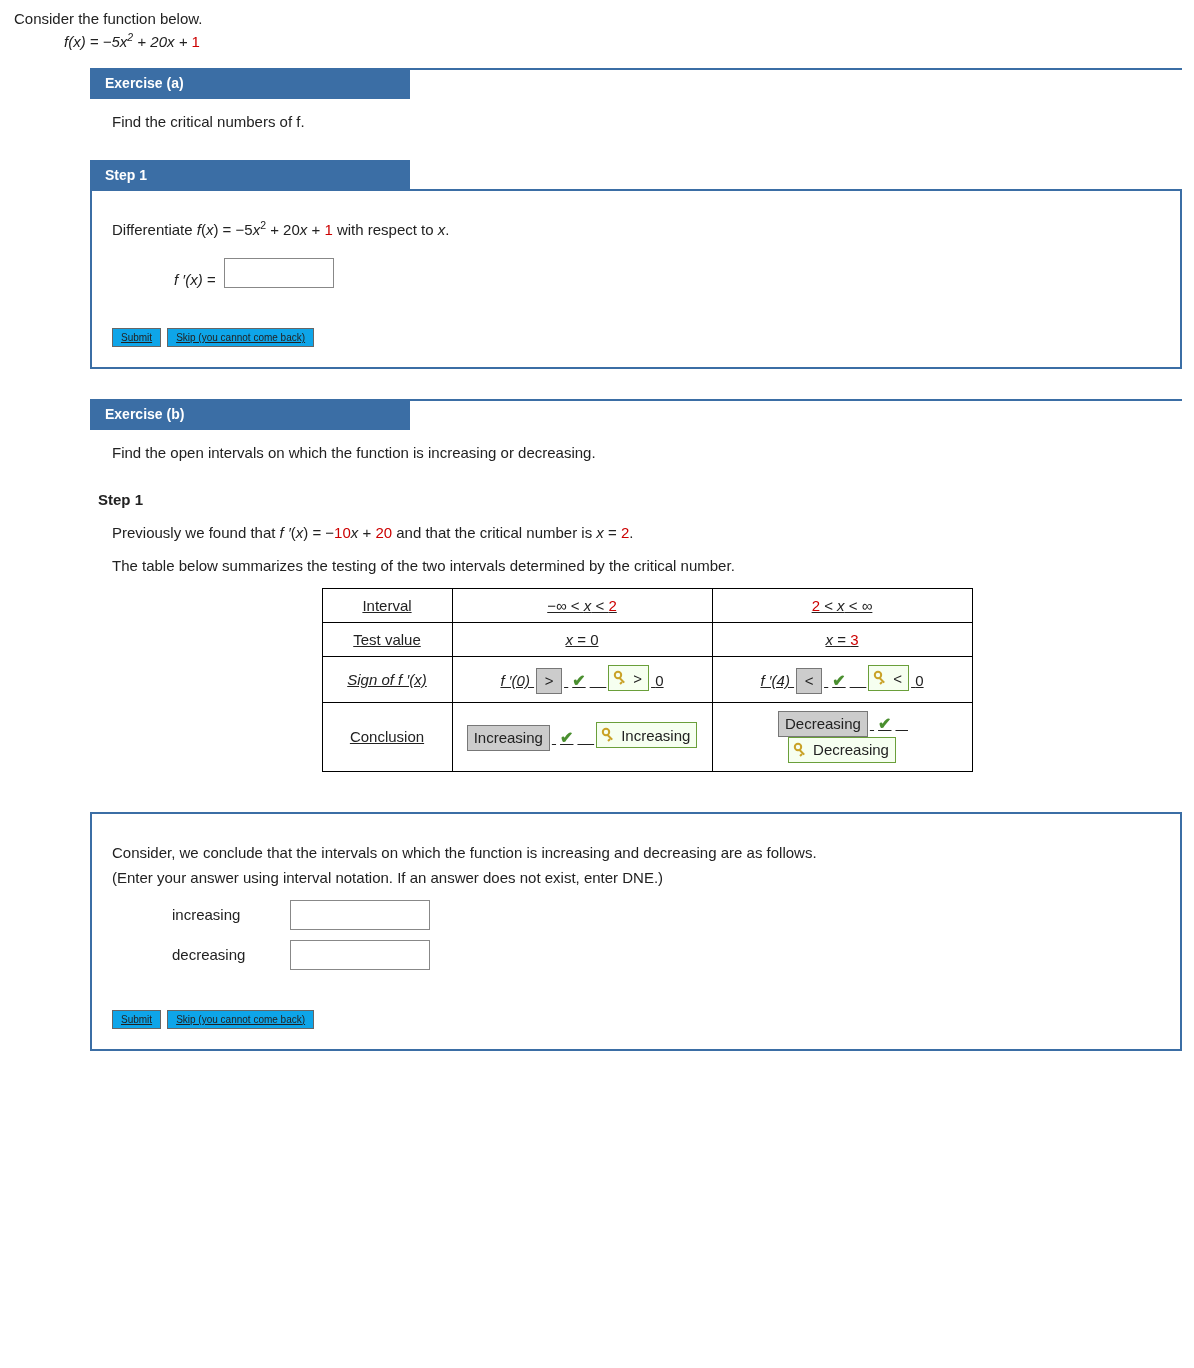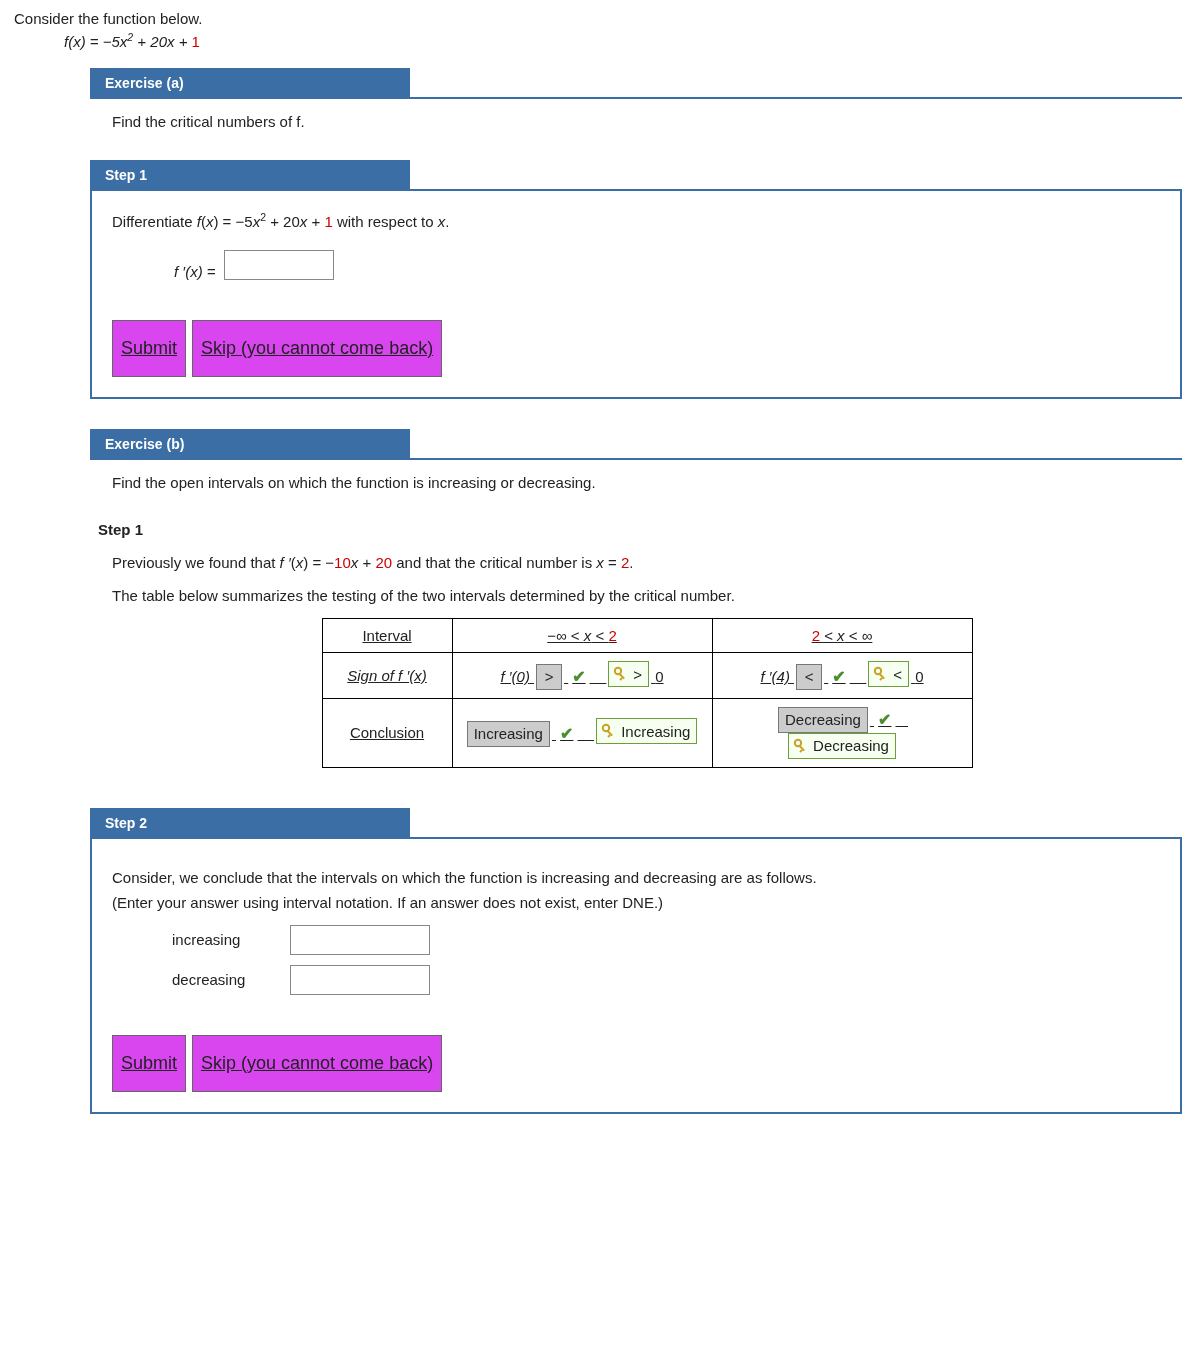--- a/index.html
+++ b/index.html
@@ -10,21 +10,21 @@
     margin: 0;
     padding: 4px 12px 40px 12px;
     background: #fff;
     width: 1194px;
   }
   .intro { margin: 6px 0 4px 2px; }
   .eqline { margin: 2px 0 18px 52px; font-style: italic; }
   .num-red { color: #cc0000; font-style: normal; }
   .italic-var { font-style: italic; }
 
-  .section-header-row { display: flex; align-items: flex-end; margin: 8px 0 0 78px; }
+  .section-header-row { display: flex; align-items: flex-start; margin: 8px 0 0 78px; }
   .section-header {
     background: #3b6ea5;
     color: #fff;
     font-weight: bold;
     padding: 6px 14px 7px 14px;
     width: 320px;
     font-size: 14px;
     border: 1px solid #3b6ea5;
   }
   .section-header-rest {
@@ -45,38 +45,38 @@
   }
   .step-header-rest { flex: 1; border-bottom: 2px solid #3b6ea5; }
   .step-box {
     border: 2px solid #3b6ea5;
     border-top: none;
     margin: 0 0 30px 78px;
     padding: 16px 20px 20px 20px;
   }
   .plain-step-title { font-weight: bold; margin: 0 0 14px 86px; font-size:15px; }
 
-  .diff-line { margin: 4px 0 20px 0; }
+  .diff-line { margin: 12px 0 20px 0; }
   .fprime-line { display:flex; align-items:flex-end; margin: 10px 0 40px 62px; }
   .fprime-label { font-style: italic; margin-right: 8px; }
   .text-input {
     border: 1px solid #888;
     height: 30px;
     width: 110px;
     font-size: 14px;
     padding: 2px 4px;
   }
   .wide-input { width: 140px; }
 
   .btnrow { display:flex; gap:6px; }
   .btn {
     border: 1px solid #666;
-    background: #d946ef;
-    padding: 17px 8px;
-    font-size: 18px;
+    background: #0ea5e9;
+    padding: 3px 8px;
+    font-size: 10px;
     text-decoration: underline;
     cursor: pointer;
     display:inline-block;
   }
   .btn-skip { }
 
   .para { margin: 12px 0 12px 100px; line-height: 1.4; }
   .para-in { margin: 12px 0 12px 0; line-height: 1.4; }
 
   table.sign-table {
@@ -185,20 +185,25 @@
 
 <div style="margin-left:100px;text-decoration:underline;">
 <table class="sign-table">
   <tbody>
         <tr>
     <td class="cell-first">Interval</td>
     <td class="cell-wide">−∞ &lt; <span class="italic-var">x</span> &lt; <span class="num-red">2</span></td>
     <td class="cell-wide"><span class="num-red">2</span> &lt; <span class="italic-var">x</span> &lt; ∞</td>
   </tr>
   <tr>
+    <td>Test value</td>
+    <td><span class="italic-var">x</span> = 0</td>
+    <td><span class="italic-var">x</span> = <span class="num-red">3</span></td>
+  </tr>
+  <tr>
     <td><span class="italic-var">Sign of f ′(x)</span></td>
     <td>
       <span class="italic-var">f ′(0)</span>
       <span class="ans-box">&gt;</span>
       <span class="check">✔</span>
       &nbsp;&nbsp;
       <span class="key-box">
         <svg class="key-icon">
                 <use href="#keyglyph"></use>
               </svg>
@@ -245,21 +250,20 @@
       </span>
     </td>
   </tr>
 </tbody>
     </table>
 </div>
 
 <div style="height:30px"></div>
 
 <div class="step-header-row">
-  <div class="step-header">Step 2</div>
   <div class="step-header-rest"></div>
 </div>
 <div class="step-box">
   <div class="para-in">Consider, we conclude that the intervals on which the function is increasing and decreasing are as follows.</div>
   <div class="para-in" style="margin-top:-8px">(Enter your answer using interval notation. If an answer does not exist, enter DNE.)</div>
 
   <div class="lbl-row">
     <span class="lbl-text">increasing</span>
     <input type="text" class="text-input wide-input" style="">
   </div>

